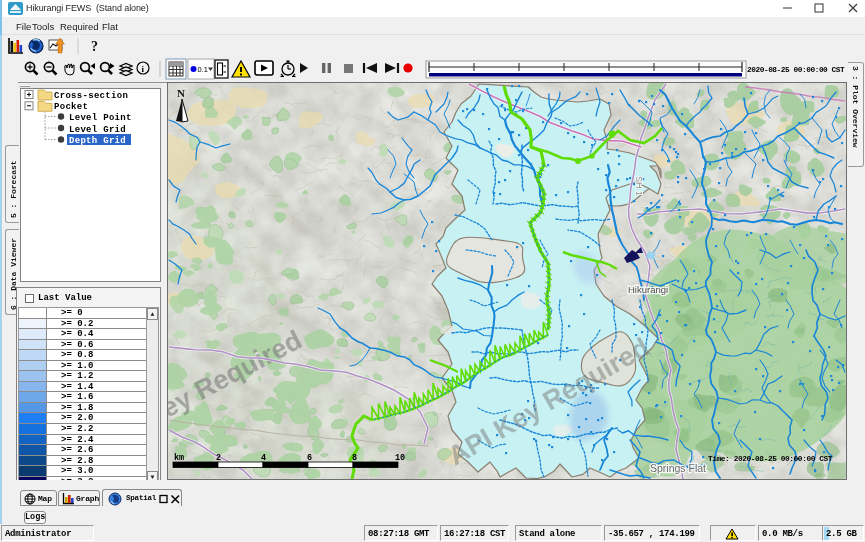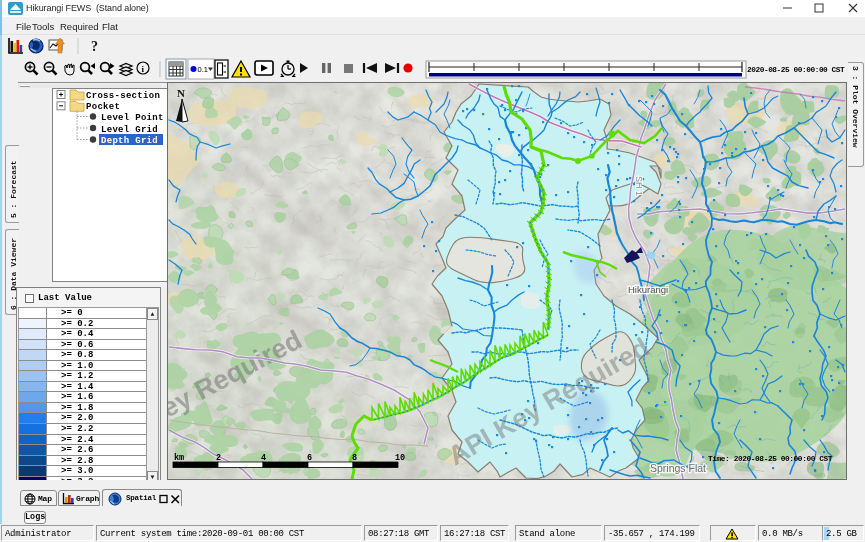--- a/index.html
+++ b/index.html
@@ -21,21 +21,21 @@
   border-left:2px solid #a5d2ee; }
 .vtab { position:absolute; left:3px; width:14px; background:#f2f2f2; border:1px solid #9a9a9a;
   border-right:none; border-radius:3px 0 0 3px; }
 .vtab span { position:absolute; left:3px; font-family:"Liberation Mono",monospace; font-size:8px;
   font-weight:bold; color:#111; white-space:nowrap; transform:rotate(-90deg); transform-origin:0 0; }
 .rtab { position:absolute; left:848px; top:62px; width:16px; height:105px; background:#f2f2f2;
   border:1px solid #9a9a9a; border-left:none; border-radius:0 3px 3px 0; }
 .rtab span { position:absolute; left:12px; top:3px; font-family:"Liberation Mono",monospace; font-size:8px;
   font-weight:bold; color:#111; white-space:nowrap; transform:rotate(90deg); transform-origin:0 0; }
 #treepanel { position:absolute; left:20px; top:88px; width:141px; height:194px; background:#fff;
-  border:1px solid #828282;margin-left:32px; }
+  border:1px solid #828282; }
 #treesplit { position:absolute; left:18px; top:84px; width:143px; height:4px; background:#e8e8e8; }
 #legendpanel { position:absolute; left:16px; top:287px; width:145px; height:198px; background:#f4f4f4;
   border:1px solid #828282; font-family:"Liberation Mono",monospace; font-size:9px; font-weight:bold; }
 #legendlist { position:absolute; left:1px; top:19px; width:131px; height:177px; background:#fff;
   border:1px solid #999; border-right:none; overflow:hidden; }
 .lrow { height:10.55px; border-bottom:1px solid #8c8c8c; position:relative; }
 .lsw { position:absolute; left:0; top:0; width:28px; height:9.55px; border-right:1px solid #8c8c8c; }
 .llb { position:absolute; left:42px; top:0px; font-size:9px; }
 #legsb { position:absolute; right:1px; top:19px; width:13px; height:177px; background:#ececec; border:1px solid #999; }
 .sbtn { position:absolute; left:0; width:11px; height:12px; background:#f2f2f2; border:1px solid #8a8a8a;
@@ -46,21 +46,21 @@
   border-left:2px solid #a5d2ee; }
 .btab { position:absolute; top:490px; height:16px; background:#f0f0f0; border:1px solid #8a8a8a;
   border-radius:3px 3px 0 0; font-family:"Liberation Mono",monospace; font-size:8px;
   letter-spacing:-0.2px; font-weight:bold; }
 #logsbtn { position:absolute; left:24px; top:511px; width:22px; height:13px; background:#f6f6f6;
   border:1px solid #8a8a8a; border-radius:3px; font-family:"Liberation Mono",monospace; font-size:8.5px;
   font-weight:bold; text-align:center; line-height:11px; }
 #statusbar { position:absolute; left:0; top:524px; width:865px; height:18px; background:#f0f0f0; }
 .scell { position:absolute; top:1px; height:16px; background:#f0f0f0;
   border:1px solid; border-color:#9a9a9a #ffffff #ffffff #9a9a9a;
-  font-family:"Liberation Mono",monospace; font-size:9px; letter-spacing:-0.3px; font-weight:normal; color:#000;
+  font-family:"Liberation Mono",monospace; font-size:9px; letter-spacing:-0.3px; font-weight:bold; color:#000;
   padding:2.5px 0 0 3px; white-space:nowrap; overflow:hidden; }
 svg { display:block; }
 </style></head><body>
 
 <div id="titlebar">
   <div id="title-ic"></div>
   <div id="title-tx">Hikurangi FEWS&nbsp; (Stand alone)</div>
   <svg width="865" height="17" style="position:absolute;left:0;top:0">
     <line x1="781" y1="8" x2="790" y2="8" stroke="#333" stroke-width="1"></line>
     <rect x="813" y="4" width="8" height="8" fill="none" stroke="#333" stroke-width="1"></rect>
@@ -1783,21 +1783,20 @@
   <span style="position:absolute;left:23px;top:4px;font-size:7.5px">Spatial</span>
   <svg width="24" height="12" style="position:absolute;left:56px;top:3.5px">
     <rect x="1" y="1.5" width="7" height="7" fill="none" stroke="#000" stroke-width="1.3"></rect>
     <path d="M12.5,1.5 L20,9 M20,1.5 L12.5,9" stroke="#000" stroke-width="1.5"></path>
   </svg>
 </div>
 <div id="logsbtn">Logs</div>
 
 <div id="statusbar">
   <div class="scell" style="left:1px;width:93px">Administrator</div>
-  <div class="scell" style="left:96px;width:266px">Current system time:2020-09-01 00:00 CST</div>
   <div class="scell" style="left:364px;width:74px">08:27:18 GMT</div>
   <div class="scell" style="left:440px;width:69px">16:27:18 CST</div>
   <div class="scell" style="left:515px;width:87px">Stand alone</div>
   <div class="scell" style="left:604px;width:96px">-35.657 , 174.199</div>
   <div class="scell" style="left:710px;width:46px">
     <svg width="14" height="12" style="position:absolute;left:14px;top:1.5px">
       <path d="M7,1 L13,11 L1,11 Z" fill="#ffe000" stroke="#000" stroke-width="1"></path>
       <rect x="6.3" y="4.5" width="1.6" height="3.5" fill="#000"></rect>
       <rect x="6.3" y="8.8" width="1.6" height="1.4" fill="#000"></rect>
     </svg>

